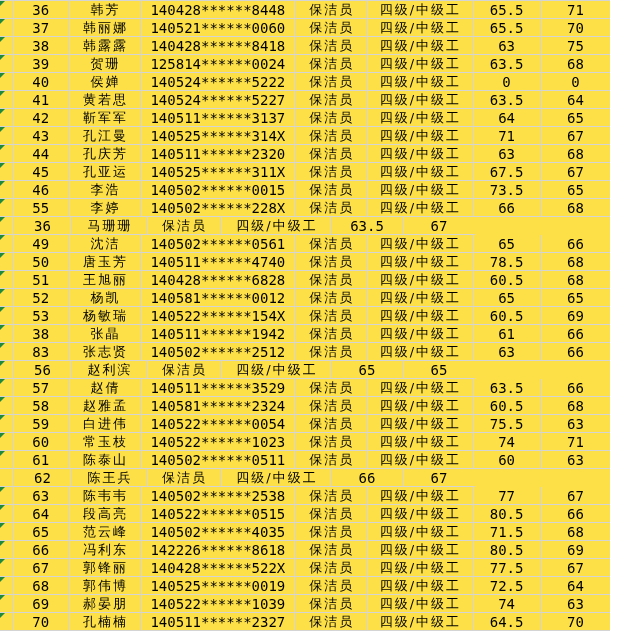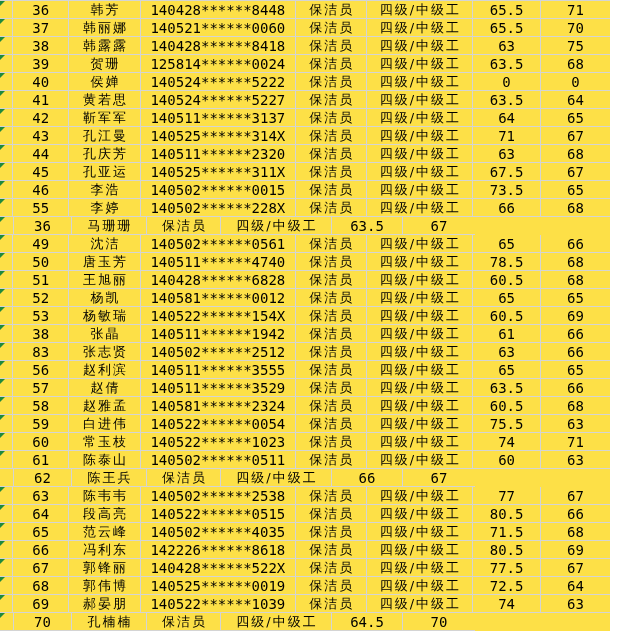--- a/index.html
+++ b/index.html
@@ -304,21 +304,20 @@
       <div class="cell col-f cjktxt">四级/中级工</div>
       <div class="cell col-g numtxt">63</div>
       <div class="cell col-h numtxt">66</div>
     </div>
     <div class="row">
       <div class="cell col-a">
         <span class="tri"></span>
       </div>
       <div class="cell col-b numtxt">56</div>
       <div class="cell col-c cjktxt">赵利滨</div>
-      <div class="cell col-d numtxt">140511******3555</div>
       <div class="cell col-e cjktxt">保洁员</div>
       <div class="cell col-f cjktxt">四级/中级工</div>
       <div class="cell col-g numtxt">65</div>
       <div class="cell col-h numtxt">65</div>
     </div>
     <div class="row">
       <div class="cell col-a">
         <span class="tri"></span>
       </div>
       <div class="cell col-b numtxt">57</div>
@@ -469,18 +468,19 @@
       <div class="cell col-f cjktxt">四级/中级工</div>
       <div class="cell col-g numtxt">74</div>
       <div class="cell col-h numtxt">63</div>
     </div>
     <div class="row">
       <div class="cell col-a">
         <span class="tri"></span>
       </div>
       <div class="cell col-b numtxt">70</div>
       <div class="cell col-c cjktxt">孔楠楠</div>
+      <div class="cell col-d numtxt">140511******2327</div>
       <div class="cell col-e cjktxt">保洁员</div>
       <div class="cell col-f cjktxt">四级/中级工</div>
       <div class="cell col-g numtxt">64.5</div>
       <div class="cell col-h numtxt">70</div>
     </div>
   </div>
 
 </body></html>

